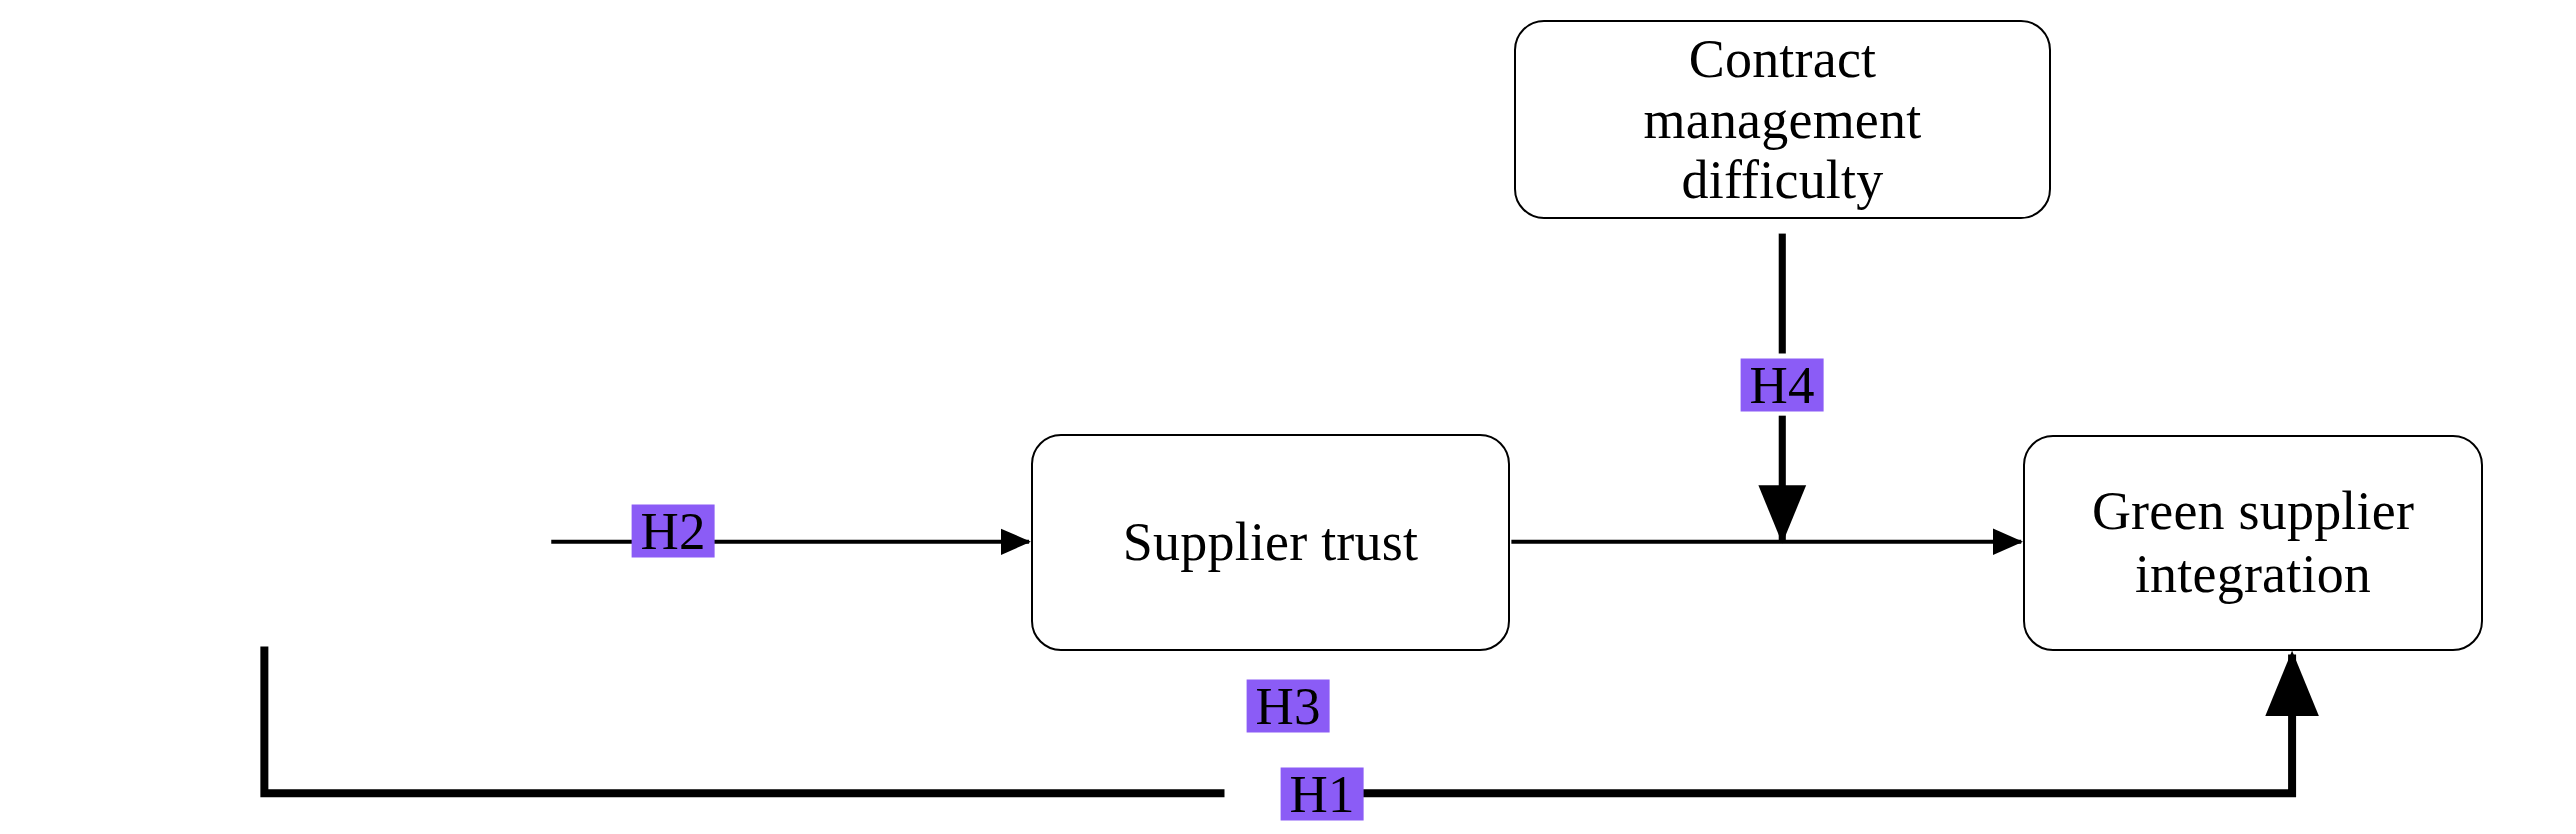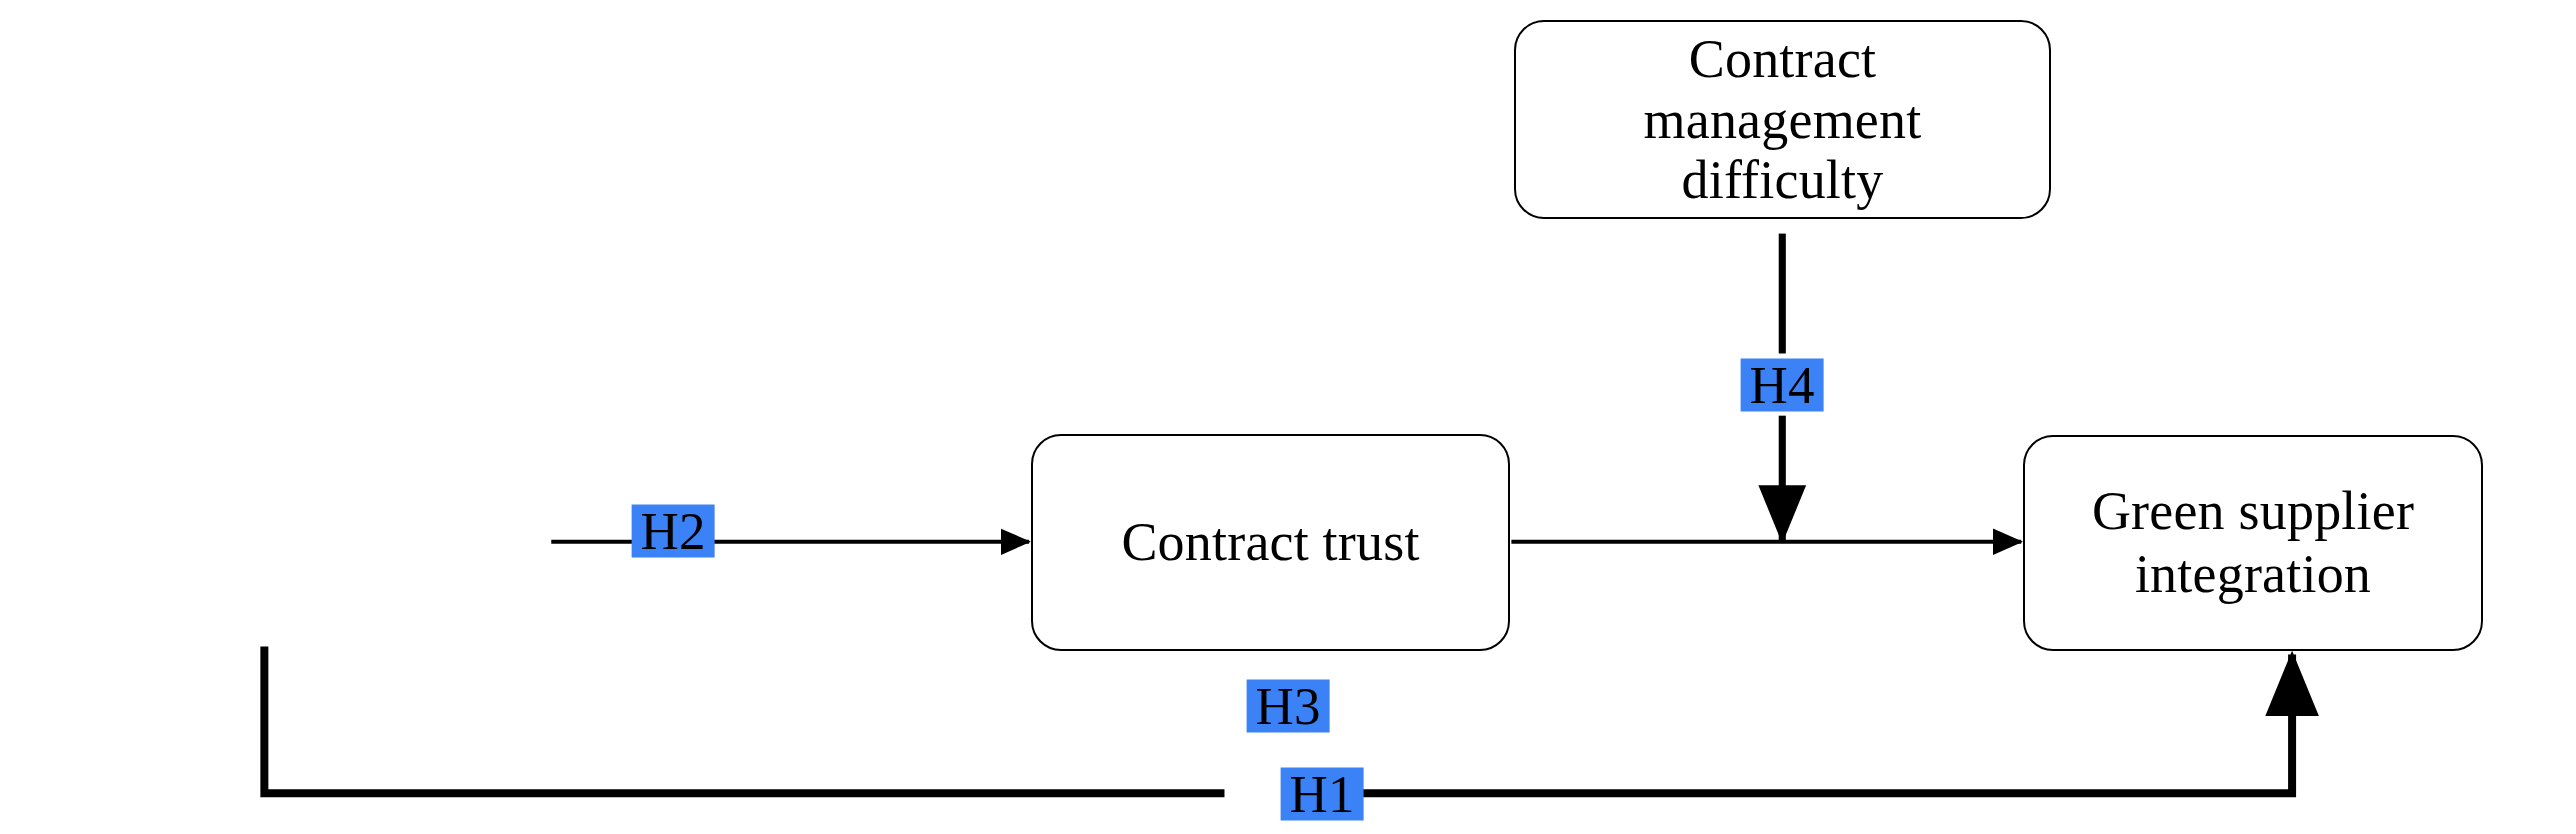--- a/index.html
+++ b/index.html
@@ -46,21 +46,21 @@
   }
   .node-3line .node-label {
     line-height: 1.12;
   }
   .edge-label {
     position: absolute;
     font-family: "Liberation Serif", "DejaVu Serif", serif;
     font-size: 53px;
     line-height: 1;
     color: #000000;
-    background: #3b82f6;
+    background: #8b5cf6;
     padding: 0 9px;
     transform: translate(-50%, -50%);
     white-space: nowrap;
     z-index: 4;
   }
 </style>
 </head>
 <body>
 
 <div id="canvas">
@@ -84,21 +84,21 @@
 
     <line x1="2006" y1="263" x2="2006" y2="398" stroke="#000000" stroke-width="8"></line>
     <line x1="2006" y1="468" x2="2006" y2="608" stroke="#000000" stroke-width="8" marker-end="url(#arrow-down)"></line>
 
     <path d="M 297 728 L 297 893 L 1378 893" fill="none" stroke="#000000" stroke-width="9"></path>
     <path d="M 1520 893 L 2580 893 L 2580 737" fill="none" stroke="#000000" stroke-width="9" marker-end="url(#arrow-up)"></path>
   </svg>
 
 
   <div class="node" id="node-1" style="left: 1031px; top: 434px; width: 479px; height: 217px;">
-    <span class="node-label">Contract trust</span>
+    <span class="node-label">Supplier trust</span>
   </div>
 
   <div class="node" id="node-2" style="left: 2023px; top: 435px; width: 460px; height: 216px;">
     <span class="node-label">Green supplier
 integration</span>
   </div>
 
   <div class="node node-3line" id="node-3" style="left: 1514px; top: 20.4px; width: 537px; height: 199px;">
     <span class="node-label">Contract
 management

